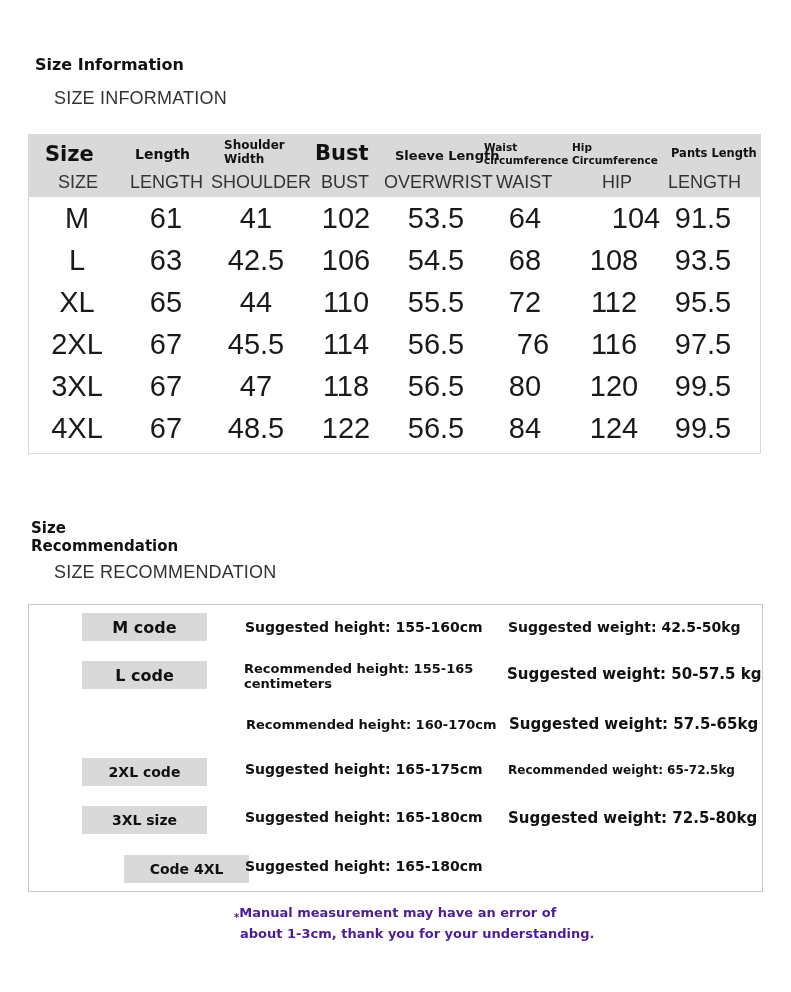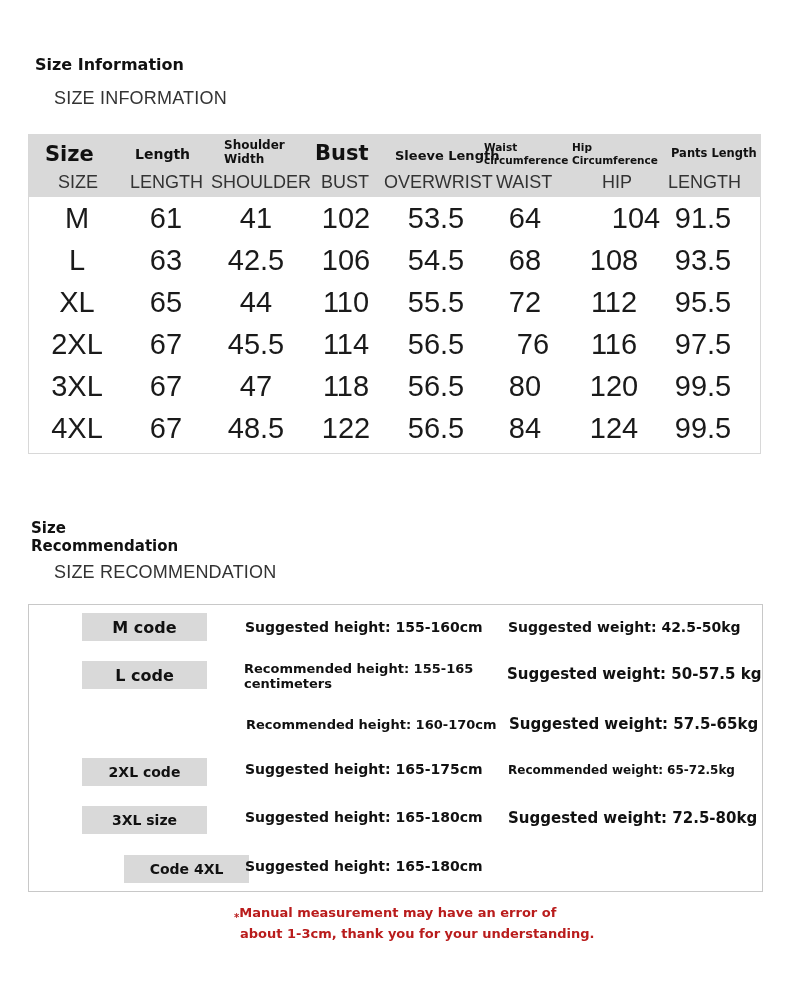--- a/index.html
+++ b/index.html
@@ -33,21 +33,21 @@
     .rec-box {
       position: absolute; left: 28px; top: 604px; width: 735px; height: 288px;
       border: 1px solid #c8c8c8; background: #fff;
     }
     .code-badge {
       position: absolute; left: 53px; width: 125px; height: 28px; background: #d9d9d9;
       font-weight: bold; color: #111; display: flex; align-items: center; justify-content: center;
     }
     .rec-text { position: absolute; font-weight: bold; color: #111; white-space: nowrap; line-height: 16px; }
     .note {
-      position: absolute; left: 234px; top: 905px; color: #b91c1c; font-weight: bold; font-size: 13px; line-height: 16px;
+      position: absolute; left: 234px; top: 905px; color: #4c1d95; font-weight: bold; font-size: 13px; line-height: 16px;
     }
     .note .star { font-size: 10px; vertical-align: sub; }
   </style>
 </head>
 <body>
 
 <div class="abs sec-title-bold" style="left:35px; top:56px;">Size Information</div>
 <div class="abs sec-title-sub" style="left:54px; top:88px;">SIZE INFORMATION</div>
 
 <div class="size-table">

